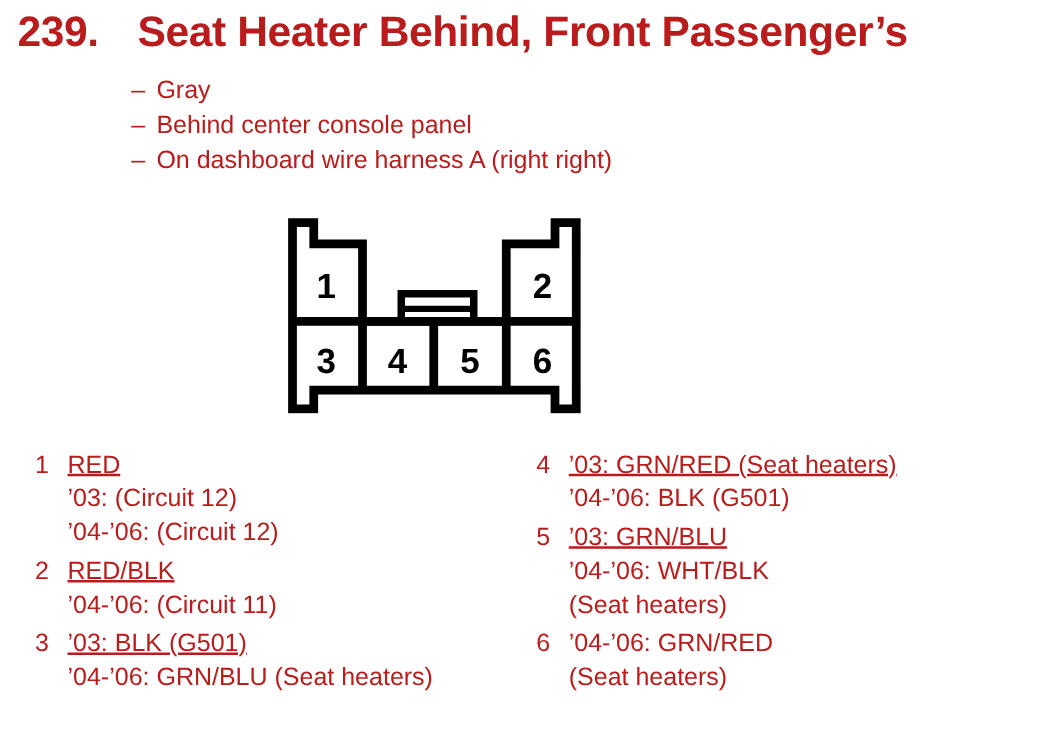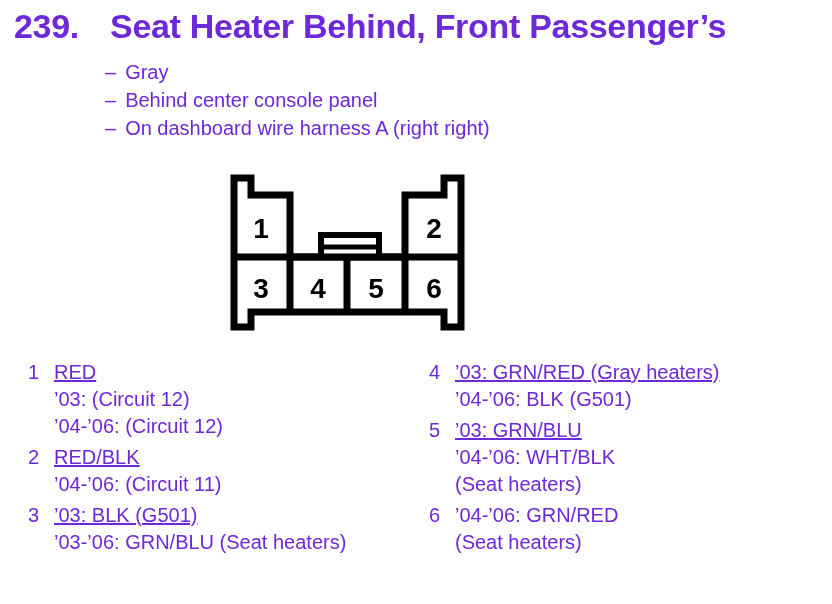--- a/index.html
+++ b/index.html
@@ -2,21 +2,21 @@
 <html><head>
 <meta charset="utf-8">
 <style>
   * { margin: 0; padding: 0; box-sizing: border-box; }
   html, body { background: #ffffff; }
   .page {
     position: relative;
     width: 832px;
     height: 604px;
     background: #ffffff;
-    color: #6d28d9;
+    color: #b91c1c;
     font-family: "Liberation Sans", sans-serif;
     overflow: hidden;
   }
   
   .title {
     position: absolute;
     left: 14px;
     top: 7px;
     display: flex;
     align-items: baseline;
@@ -120,28 +120,28 @@
       <span class="pin-detail">’04-’06: (Circuit 12)</span>
     </div>
     <div class="pin-group">
       <span class="pin-num">2</span>
       <span class="pin-label">RED/BLK</span>
       <span class="pin-detail">’04-’06: (Circuit 11)</span>
     </div>
     <div class="pin-group">
       <span class="pin-num">3</span>
       <span class="pin-label">’03: BLK (G501)</span>
-      <span class="pin-detail">’03-’06: GRN/BLU (Seat heaters)</span>
+      <span class="pin-detail">’04-’06: GRN/BLU (Seat heaters)</span>
     </div>
   </div>
 
   <div class="pin-col right">
     <div class="pin-group">
       <span class="pin-num">4</span>
-      <span class="pin-label">’03: GRN/RED (Gray heaters)</span>
+      <span class="pin-label">’03: GRN/RED (Seat heaters)</span>
       <span class="pin-detail">’04-’06: BLK (G501)</span>
     </div>
     <div class="pin-group">
       <span class="pin-num">5</span>
       <span class="pin-label">’03: GRN/BLU</span>
       <span class="pin-detail">’04-’06: WHT/BLK</span>
       <span class="pin-detail">(Seat heaters)</span>
     </div>
     <div class="pin-group">
       <span class="pin-num">6</span>

